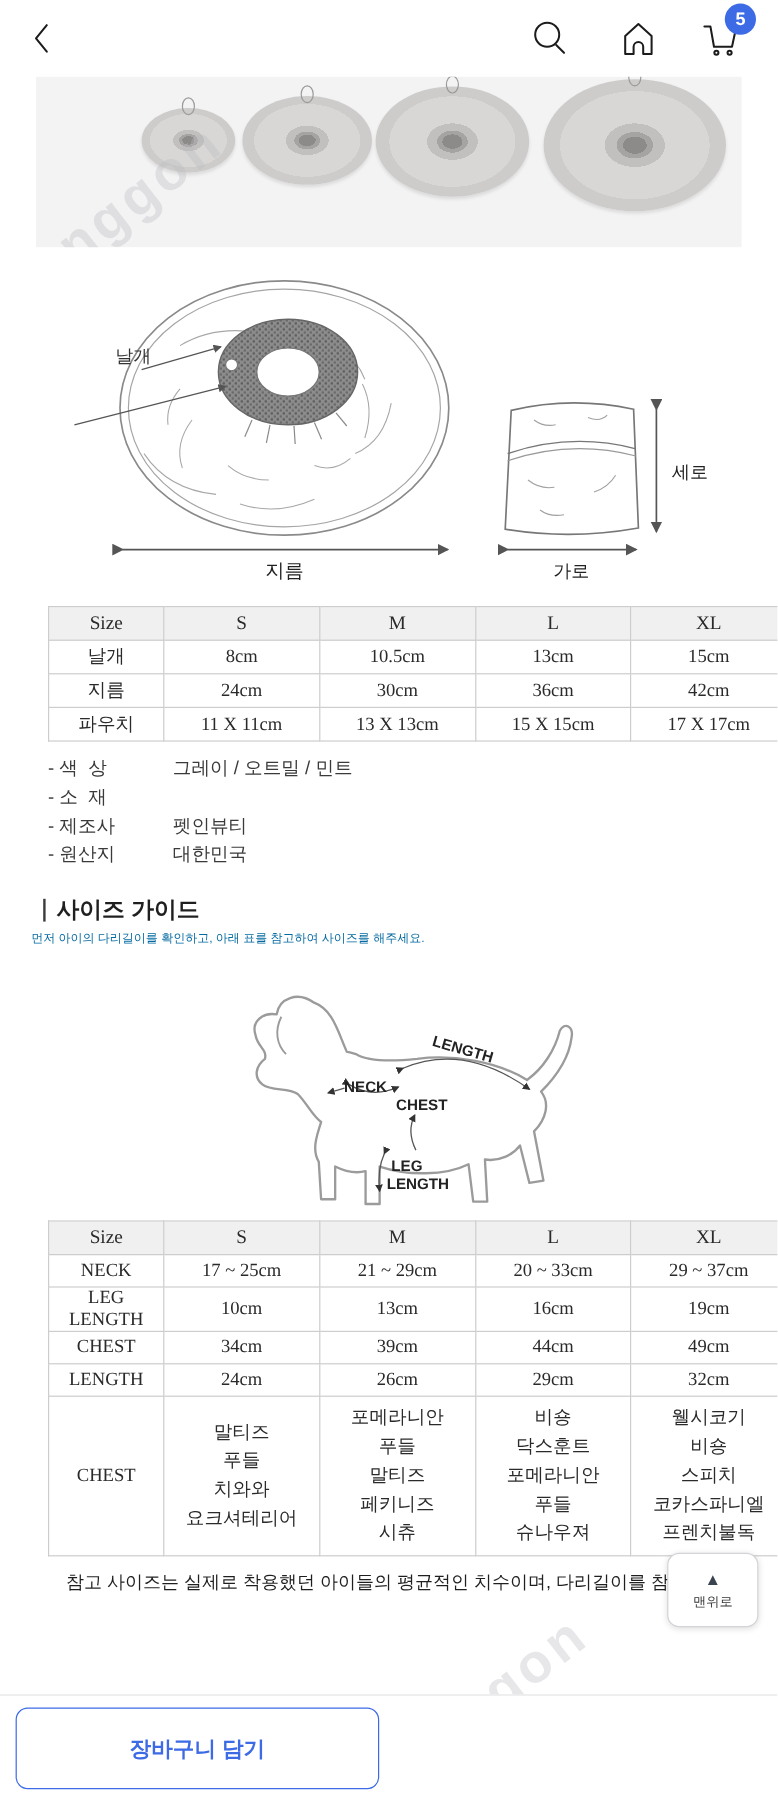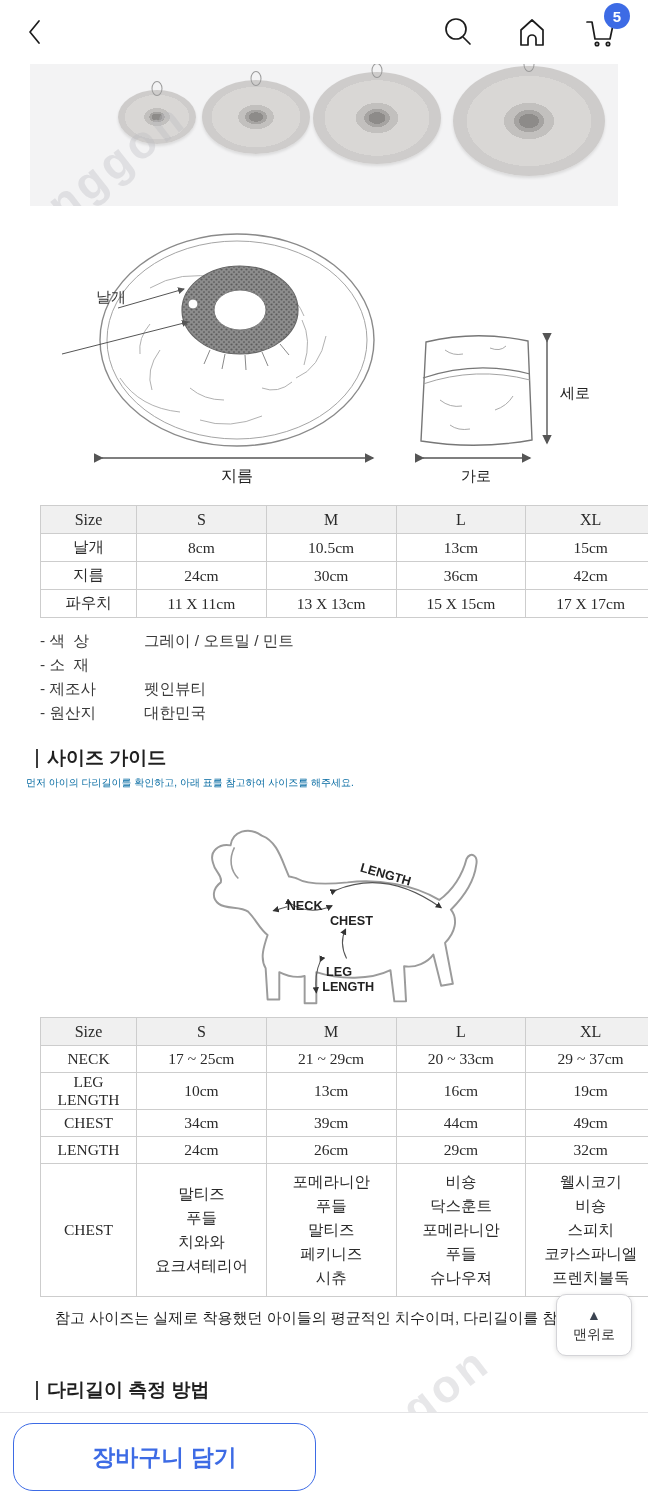--- a/index.html
+++ b/index.html
@@ -62,26 +62,26 @@
   .guide-text { position:absolute; left:26px; top:771px; font-size:10px; color:#0369a1; line-height:23px; }
 
   .note { position:absolute; left:55px; top:1309px; font-size:15px; color:#1f1f1f; }
 
   
   .top-btn { position:absolute; left:556px; top:1294px; width:76px; height:62px; background:#fff;
              border:1px solid #d4d4d8; border-radius:10px; box-shadow:0 1px 5px rgba(0,0,0,.13);
              display:flex; flex-direction:column; align-items:center; justify-content:center;
              z-index:5; cursor:pointer; }
   .top-btn .tri { font-size:14px; color:#3a4350; line-height:16px; }
-  .top-btn .lbl { font-size:14px; color:#333; margin-top:3px; }
+  .top-btn .lbl { font-size:11px; color:#333; margin-top:3px; }
 
   
   .footer { position:absolute; left:0; top:1412px; width:648px; height:92px; background:#fff;
             border-top:1px solid #e4e4e6; z-index:3; }
-  .btn { position:absolute; top:10px; height:68px; border-radius:20px; font-size:23px; font-weight:600;
+  .btn { position:absolute; top:10px; height:68px; border-radius:10px; font-size:18px; font-weight:600;
          display:flex; align-items:center; justify-content:center; cursor:pointer; }
   .btn-cart { left:13px; width:303px; background:#fff; border:1.5px solid var(--accent,#3D6BE5); color:var(--accent,#3D6BE5); }
   .btn-buy { left:329px; width:306px; background:var(--accent,#3D6BE5); border:none; color:#fff; }
   .wm2 { position:absolute; left:340px; top:1378px; z-index:2; font-size:46px; }
 </style>
 </head>
 <body>
 
 <div class="page">
 
@@ -353,24 +353,20 @@
     </tbody>
   </table>
 
   <div class="note">참고 사이즈는 실제로 착용했던 아이들의 평균적인 치수이며,  다리길이를 참고하세요~</div>
 
   <div class="top-btn">
     <div class="tri">▲</div>
     <div class="lbl">맨위로</div>
   </div>
 
-  <div class="sec-title leg-title">
-    <span class="sec-bar"></span>
-    <span>다리길이 측정 방법</span>
-  </div>
 
   <div class="wm wm2">nggon</div>
 
   <div class="footer">
     <button class="btn btn-cart">장바구니 담기</button>
   </div>
 
 </div>
 
 </body></html>

